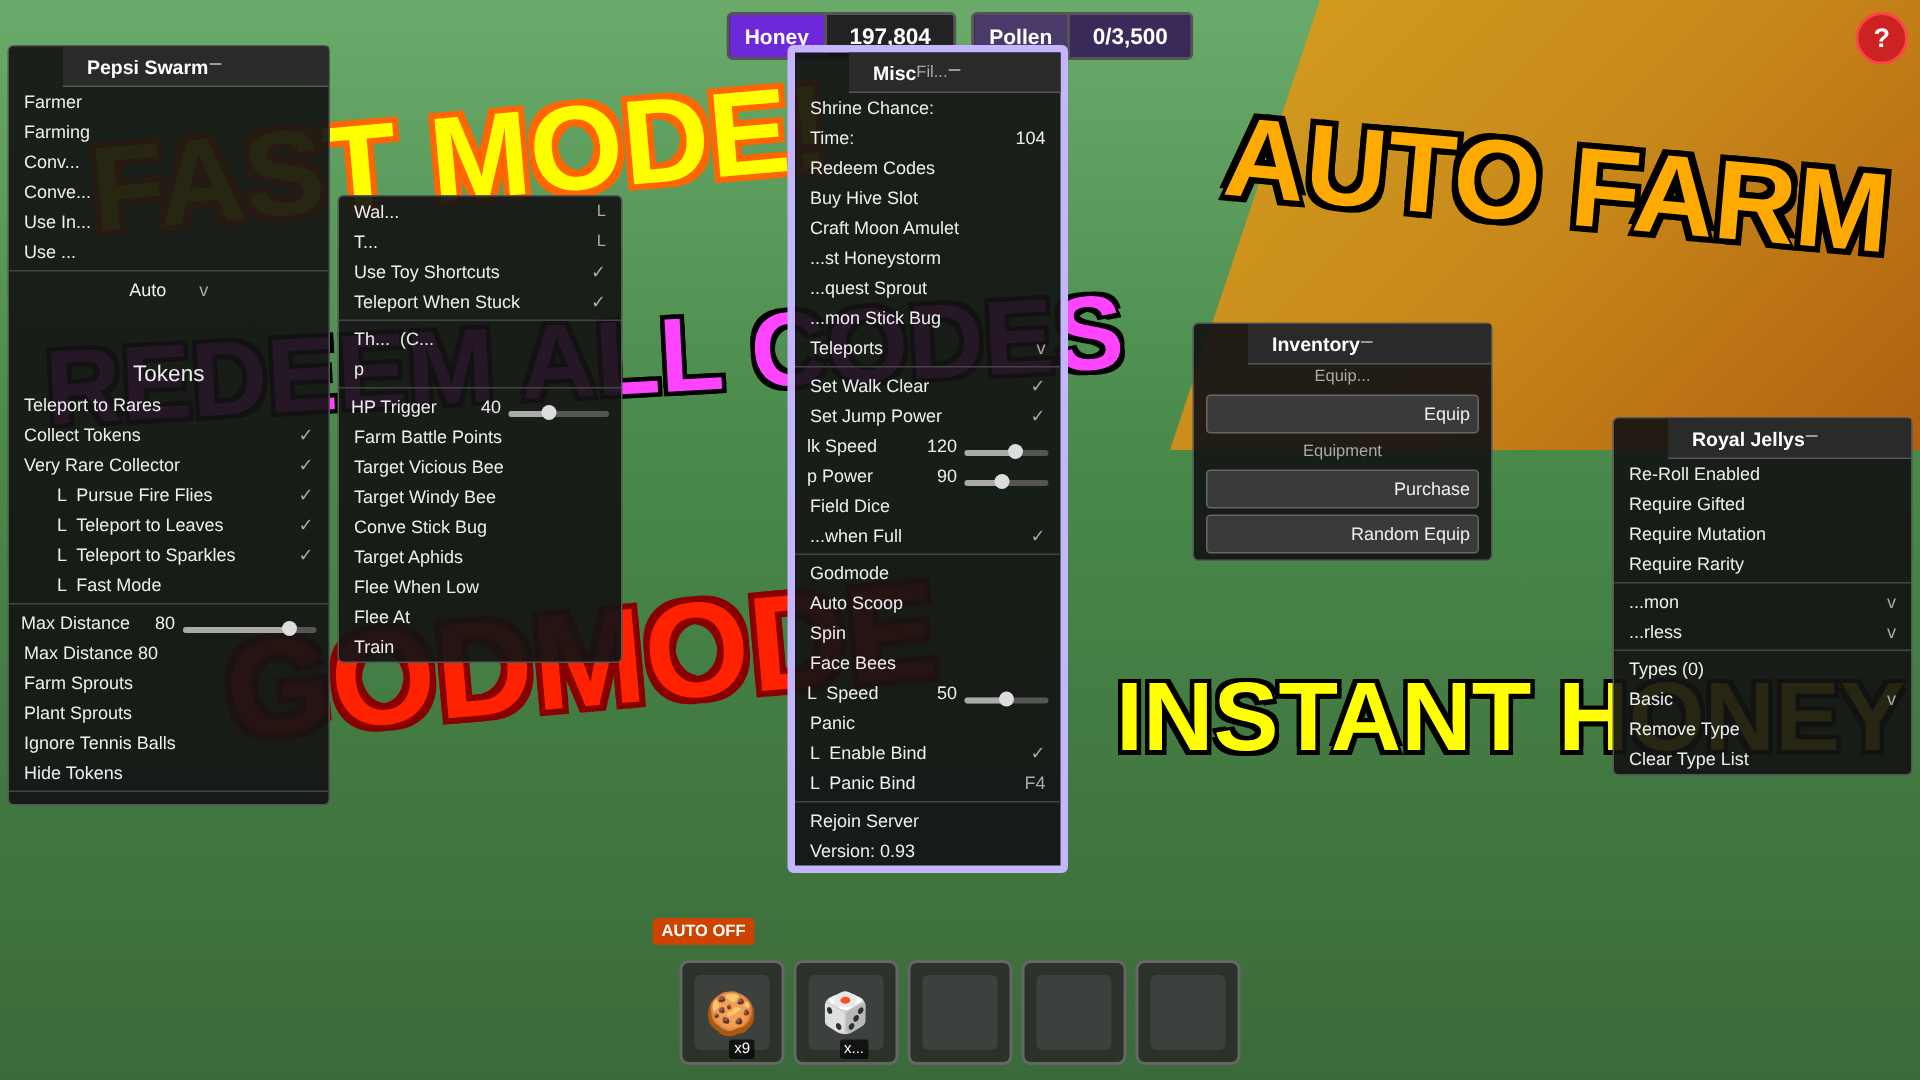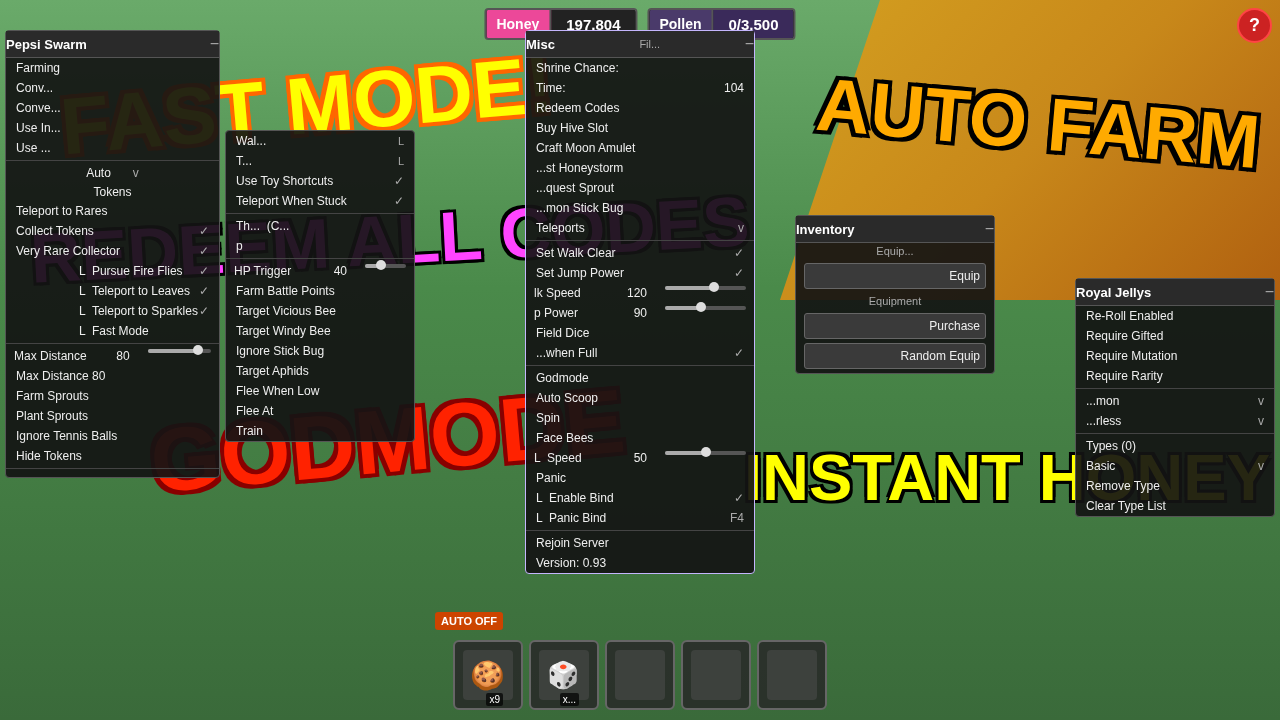--- a/index.html
+++ b/index.html
@@ -102,21 +102,21 @@
     .resource-bar {
       background: #1a1a1a;
       border: 2px solid #555;
       border-radius: 4px;
       display: flex;
       align-items: center;
       overflow: hidden;
       height: 32px;
     }
     .resource-label {
-      background: #ec4899;
+      background: #6d28d9;
       color: #fff;
       padding: 0 10px;
       font-size: 14px;
       font-weight: bold;
       height: 100%;
       display: flex;
       align-items: center;
       border-right: 2px solid #555;
     }
     .resource-value {
@@ -141,55 +141,55 @@
       background: rgba(20, 20, 20, 0.92);
       border: 1px solid #555;
       border-radius: 4px;
       z-index: 10;
       color: #eee;
       font-size: 12px;
     }
     .panel-header {
       background: #2a2a2a;
       border-bottom: 1px solid #555;
-      padding: 4px 0;
-      display: flex;
-      align-items: center;
-      justify-content: space-between;
+      padding: 4px 16px;
+      display: flex;
+      align-items: center;
       font-size: 13px;
+      margin-left: 36px;
     }
     .panel-title { font-weight: bold; color: #fff; }
     .panel-minus {
       color: #aaa;
       cursor: pointer;
       font-size: 16px;
     }
     .panel-item {
       padding: 3px 10px;
       cursor: pointer;
       display: flex;
       align-items: center;
       justify-content: space-between;
     }
-    .panel-item.indent { padding-left: 32px; margin-left: 41px; }
+    .panel-item.indent { padding-left: 32px; }
     .panel-separator { border-top: 1px solid #444; margin: 2px 0; }
     .checkmark { color: #aaa; font-size: 12px; }
     .auto-row {
       display: flex;
       align-items: center;
       justify-content: center;
       gap: 22px;
       padding: 3px 8px;
     }
     .auto-label { font-size: 12px; color: #eee; }
     .auto-check { color: #aaa; }
     .slider-row {
       display: flex;
-      align-items: flex-start;
-      gap: 18px;
+      align-items: flex-end;
+      gap: 5px;
       padding: 3px 8px;
     }
     .slider-label { font-size: 12px; color: #eee; min-width: 70px; }
     .slider-val { font-size: 12px; color: #eee; min-width: 25px; text-align: right; }
     .mini-slider {
       flex: 1;
       height: 4px;
       background: #555;
       border-radius: 2px;
       position: relative;
@@ -206,23 +206,23 @@
       height: 10px;
       background: #ddd;
       border-radius: 50%;
     }
 
     
     .mid-panel {
       position: absolute;
       top: 30px;
       left: 525px;
-      width: 230px;
+      width: 187px;
       background: rgba(20, 20, 20, 0.92);
-      border: 1px solid #c4b5fd;
+      border: 5px solid #c4b5fd;
       border-radius: 4px;
       z-index: 10;
       color: #eee;
       font-size: 12px;
     }
 
     
     .inv-panel {
       position: absolute;
       top: 215px;
@@ -383,40 +383,43 @@
     <div class="resource-value">0/3,500</div>
   </div>
 </div>
 
 <div class="left-panel">
   <div class="panel-header">
     <span class="panel-title">Pepsi Swarm</span>
     <span class="panel-minus">−</span>
   </div>
   <div class="panel-item">
+      <span>Farmer</span>
+    </div>
+  <div class="panel-item">
       <span>Farming</span>
     </div>
   <div class="panel-item">
       <span>Conv...</span>
     </div>
   <div class="panel-item">
       <span>Conve...</span>
     </div>
   <div class="panel-item">
       <span>Use In...</span>
     </div>
   <div class="panel-item">
       <span>Use ...</span>
     </div>
   <div class="panel-separator"></div>
   <div class="auto-row">
     <span class="auto-label">Auto</span>
     <span class="auto-check">v</span>
   </div>
-  <div style="text-align:center;padding:2px 0;font-size:12px;">Tokens</div>
+  <div style="text-align:center;padding:2px 0;font-size:15px;margin-top:36px;">Tokens</div>
   <div class="panel-item">
       <span>Teleport to Rares</span>
     </div>
   <div class="panel-item">
     <span>Collect Tokens</span>
     <span class="checkmark">✓</span>
   </div>
   <div class="panel-item">
     <span>Very Rare Collector</span>
     <span class="checkmark">✓</span>
@@ -500,21 +503,21 @@
   <div class="panel-item">
       <span>Farm Battle Points</span>
     </div>
   <div class="panel-item">
       <span>Target Vicious Bee</span>
     </div>
   <div class="panel-item">
       <span>Target Windy Bee</span>
     </div>
   <div class="panel-item">
-      <span>Ignore Stick Bug</span>
+      <span>Conve Stick Bug</span>
     </div>
   <div class="panel-item">
       <span>Target Aphids</span>
     </div>
   <div class="panel-item">
       <span>Flee When Low</span>
     </div>
   <div class="panel-item">
       <span>Flee At</span>
     </div>

